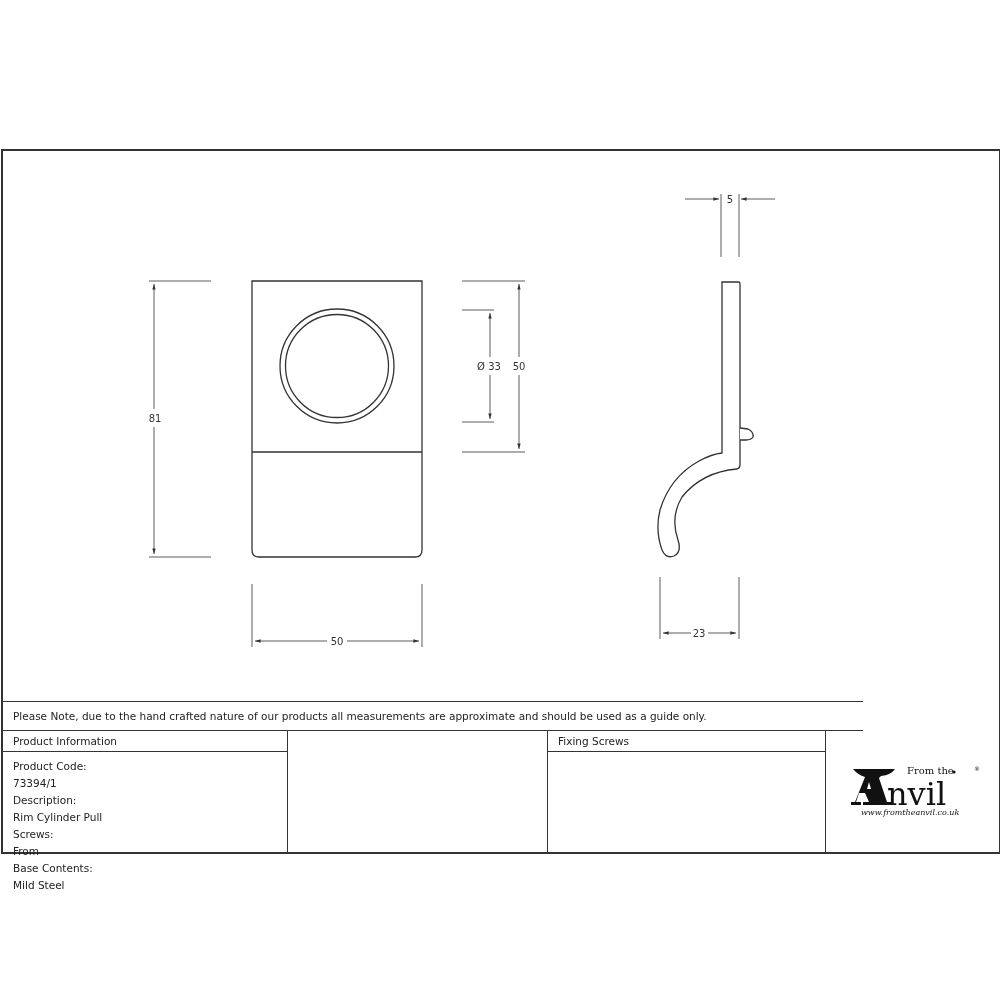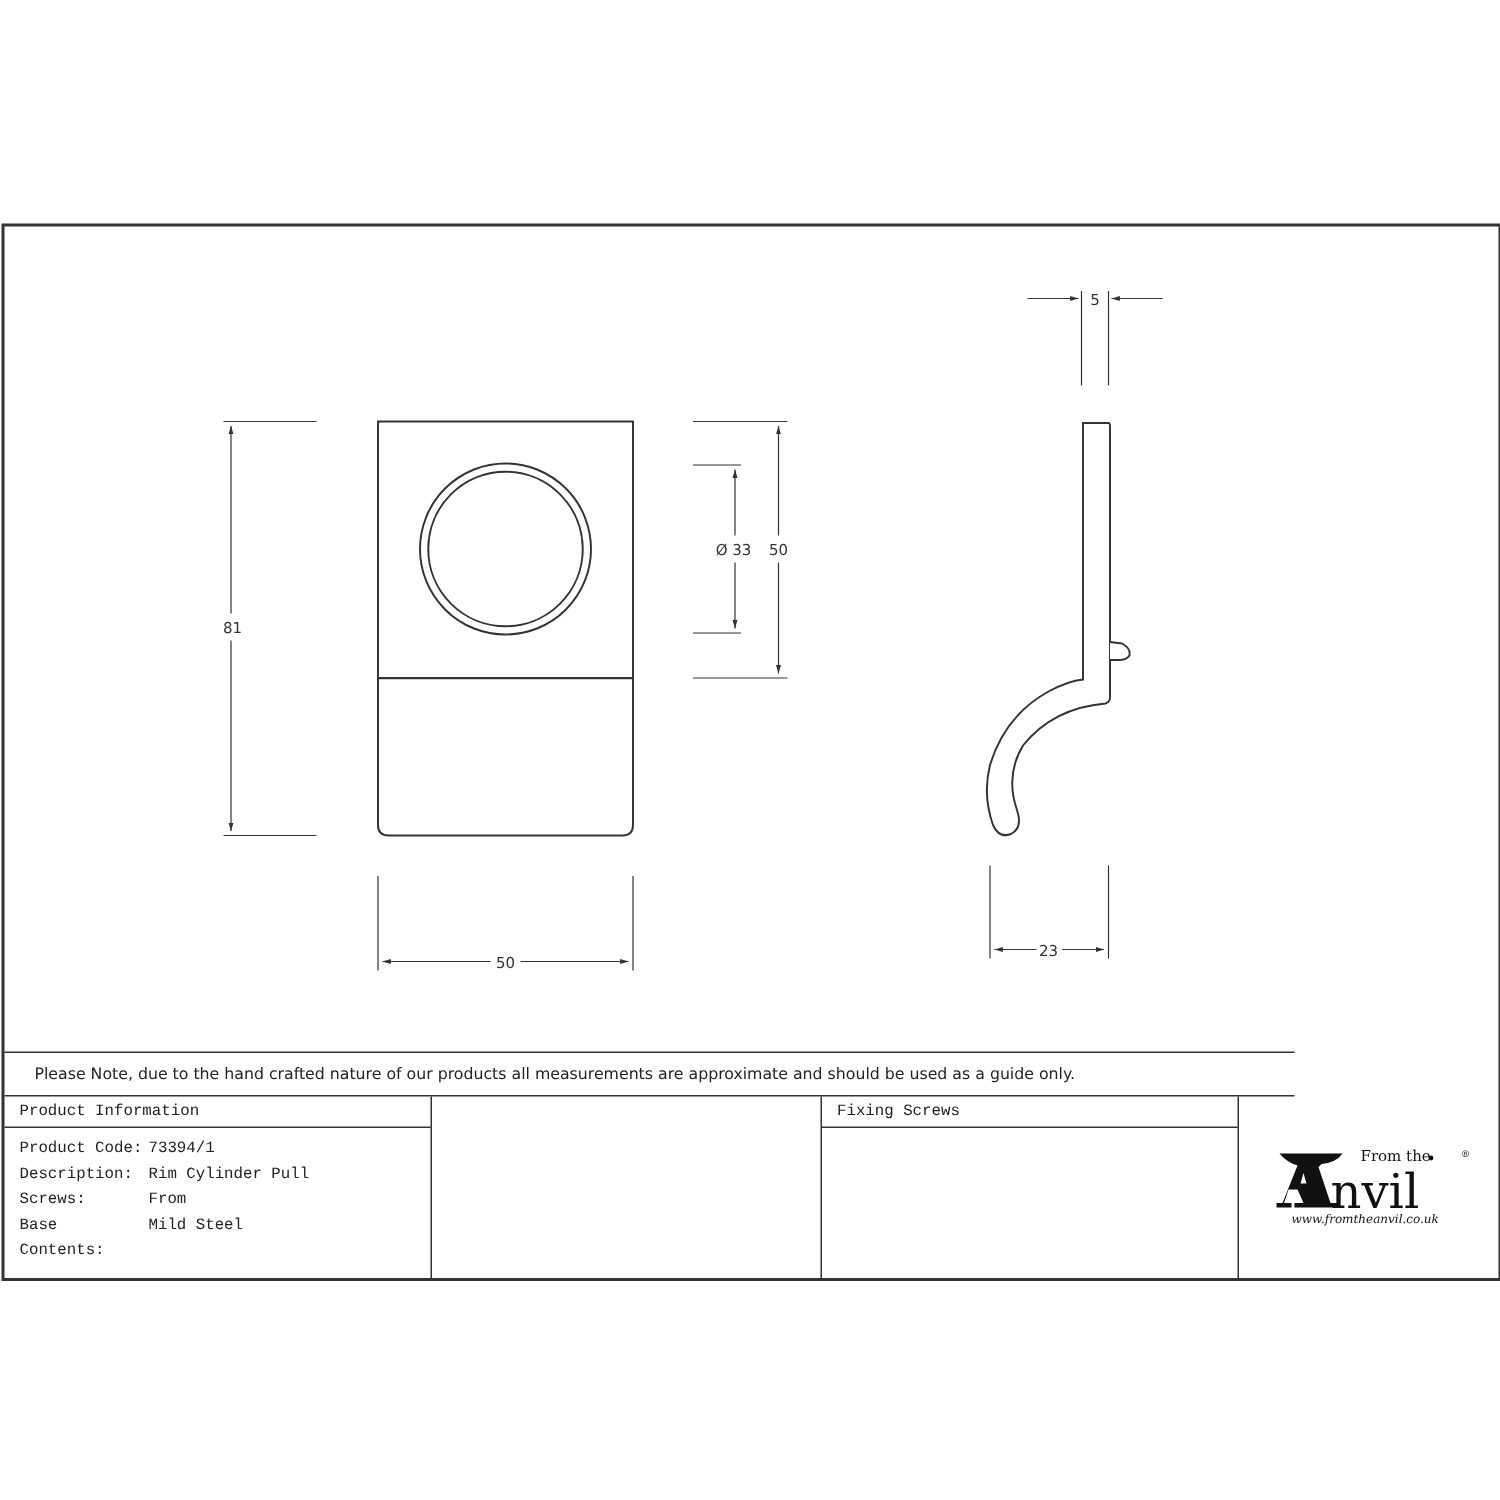--- a/index.html
+++ b/index.html
@@ -1,25 +1,25 @@
 <!DOCTYPE html>
 <html><head>
 <meta charset="utf-8">
 <style>
   html, body { margin:0; padding:0; background:#ffffff; }
   body { width:1000px; height:1000px; position:relative; overflow:hidden; font-family:"DejaVu Sans", sans-serif; color:#222; }
   .sheet { position:absolute; left:1px; top:149px; width:996px; height:701px; border:2px solid #333; box-sizing:content-box; }
   svg.drawing { position:absolute; left:0; top:0; }
   .dim-text { font-family:"DejaVu Sans", sans-serif; font-size:10px; fill:#333; }
-  .note-row { position:absolute; left:0; top:550px; width:860px; height:30px; border-top:1.5px solid #333; border-bottom:1.5px solid #333; box-sizing:border-box; font-size:10.5px; line-height:29px; padding-left:20px; }
+  .note-row { position:absolute; left:0; top:550px; width:860px; height:30px; border-top:1.5px solid #333; border-bottom:1.5px solid #333; box-sizing:border-box; font-size:10.5px; line-height:29px; padding-left:10px; }
   .info-grid { position:absolute; left:0; top:580px; width:996px; height:121px; }
-  .col { position:absolute; top:0; height:121px; border-right:1.5px solid #333; box-sizing:border-box;font-family:Liberation Mono, monospace; }
+  .col { position:absolute; top:0; height:121px; border-right:1.5px solid #333; box-sizing:border-box; }
   .col-head { height:21px; border-bottom:1.5px solid #333; box-sizing:border-box; font-size:10.5px; line-height:20px; padding-left:10px; }
   .col-body { padding:6px 10px; font-size:10.5px; line-height:17px; }
-  .kv-row { display:flex; }
+  .kv-row { display:flex;flex-direction:column; }
   .kv-key { width:86px; }
   .logo { position:absolute; left:822px; top:0; width:174px; height:121px; }
 </style>
 </head>
 <body>
 
 <div class="sheet">
 
   <svg class="drawing" width="996" height="550" viewBox="1 149 996 550">
     <defs>

